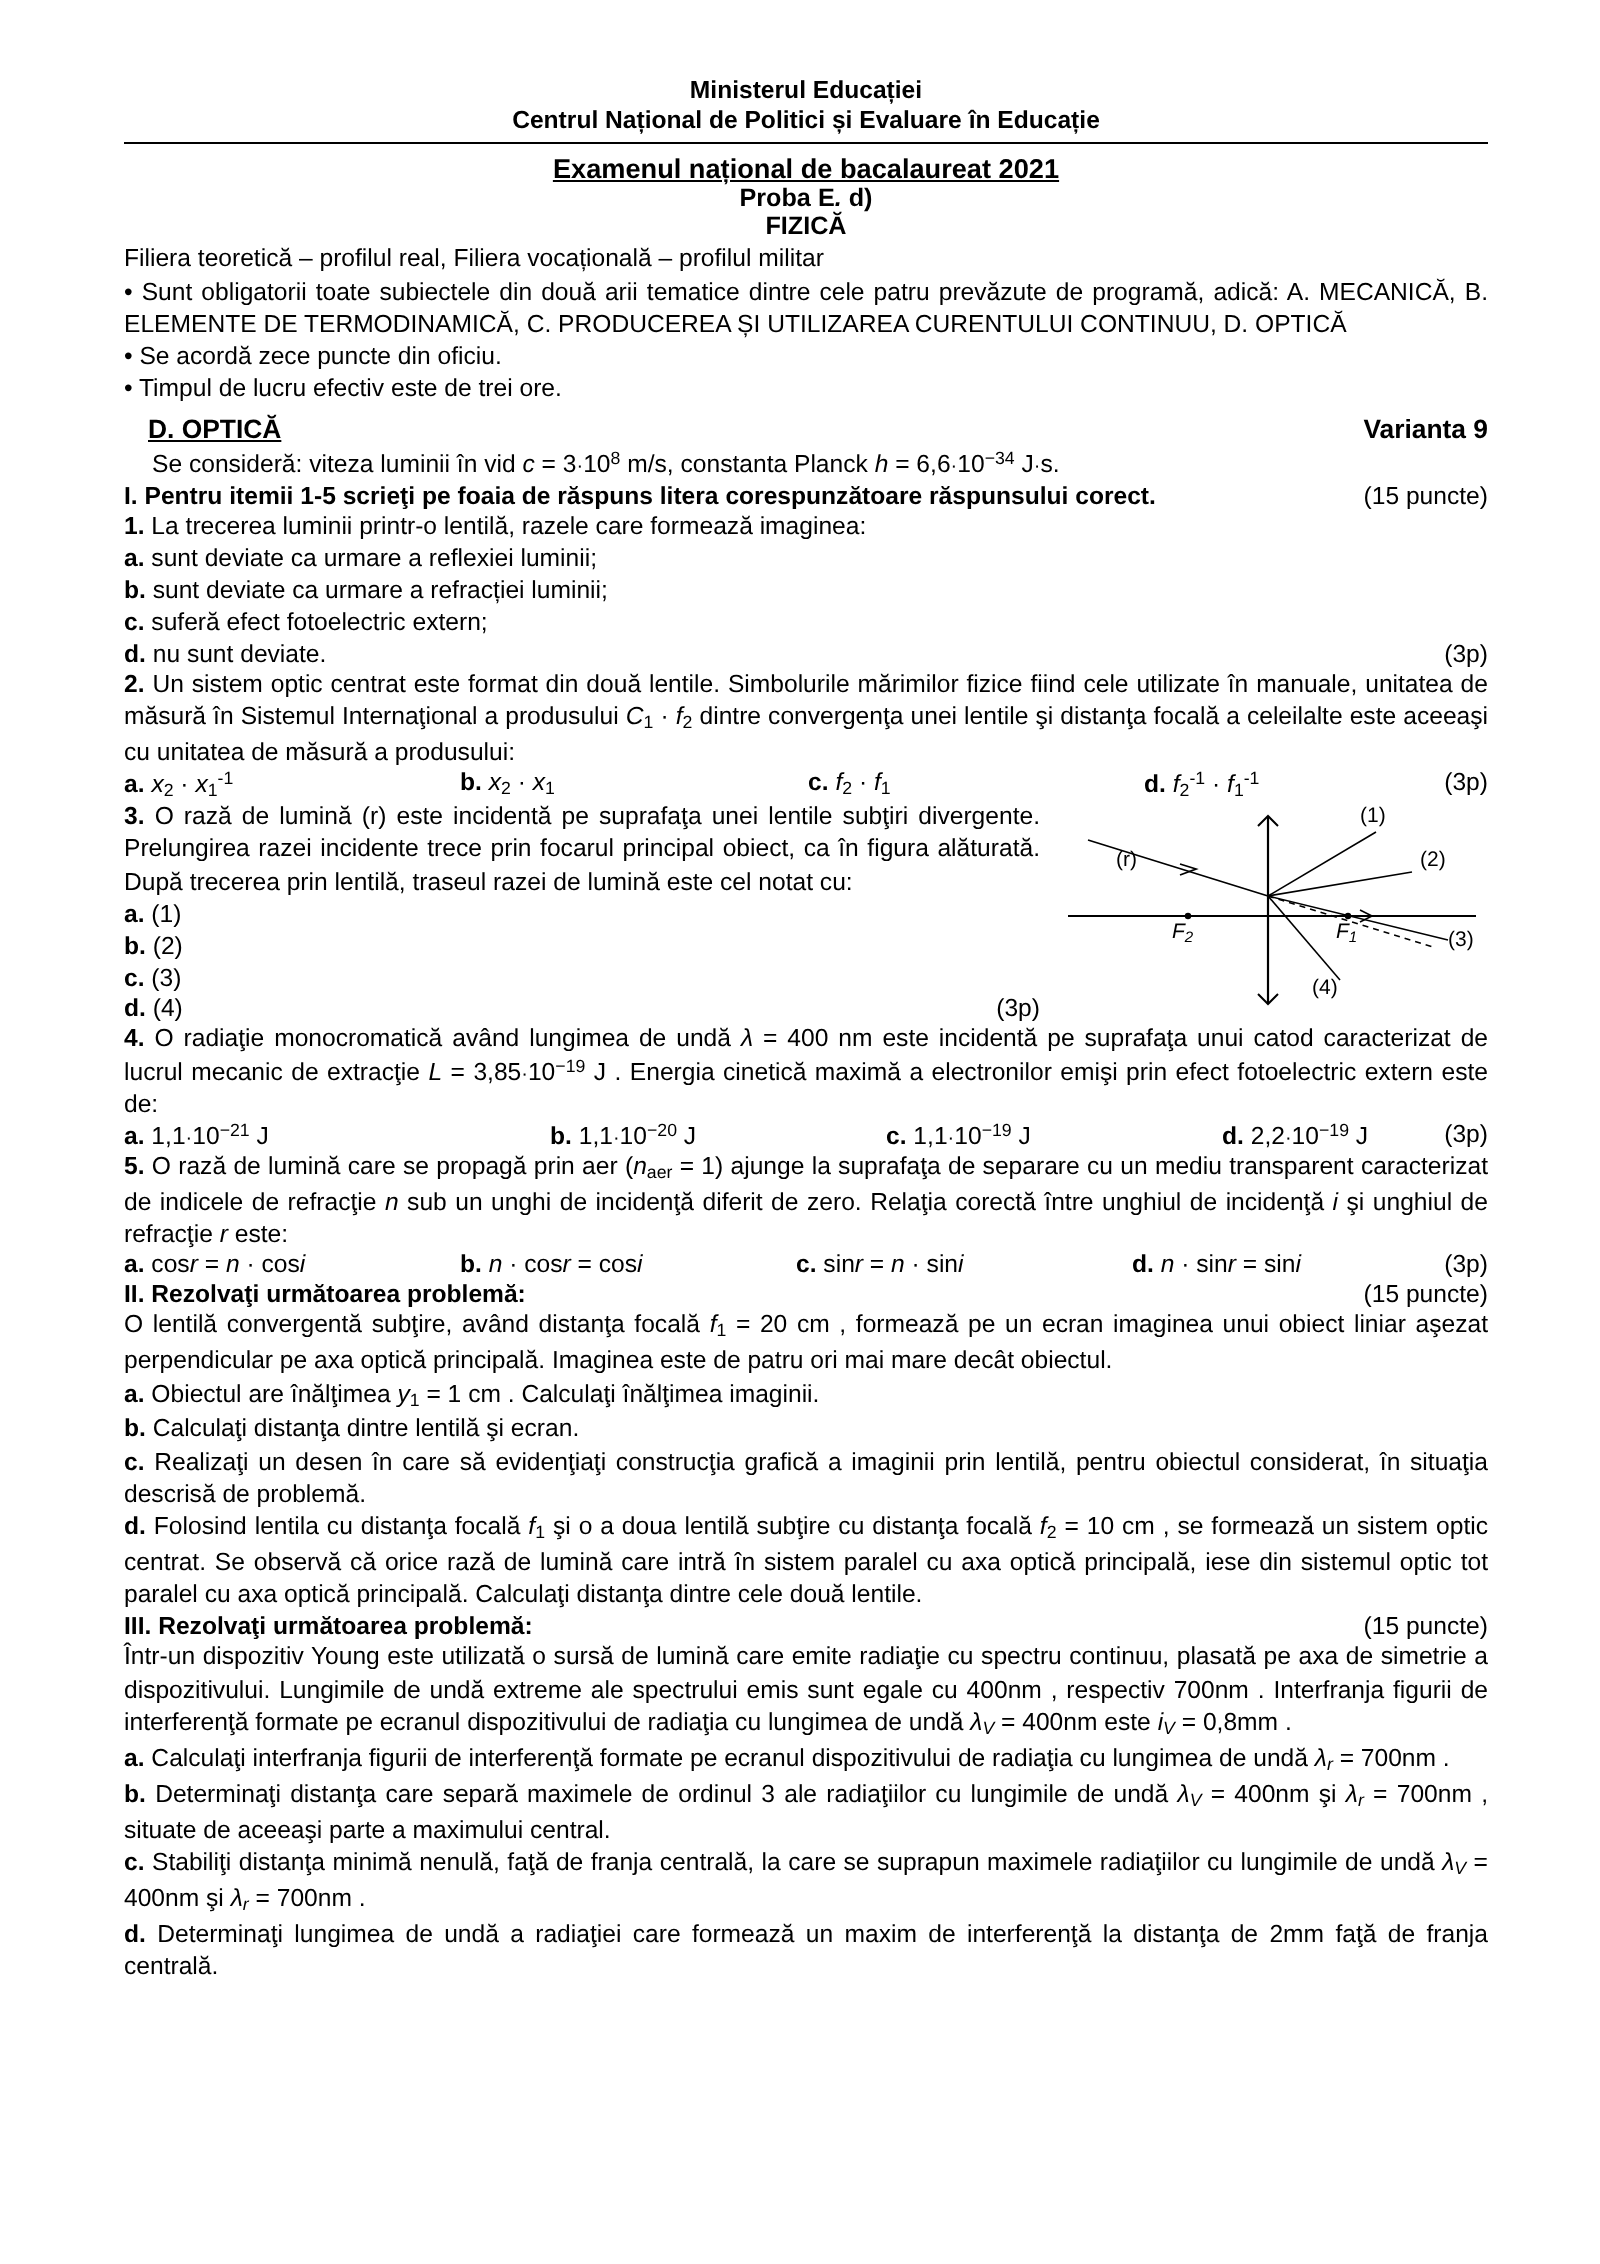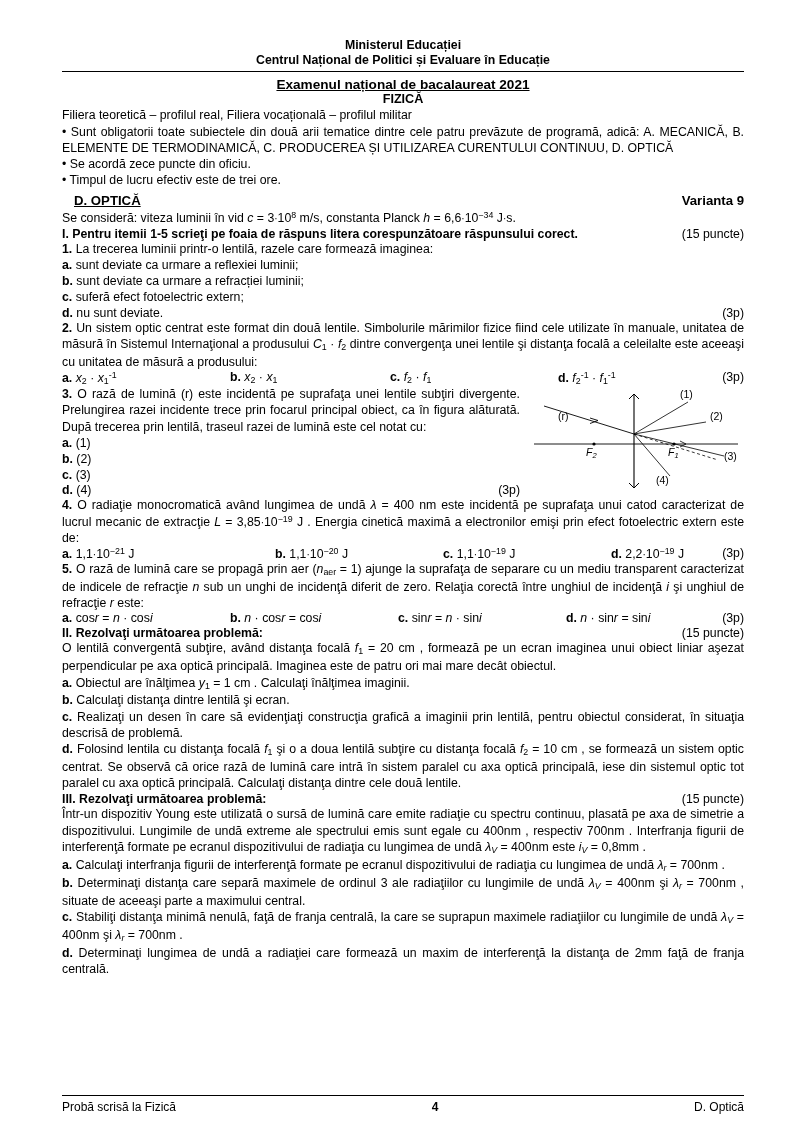--- a/index.html
+++ b/index.html
@@ -67,56 +67,57 @@
 
   <div class="center hdr-line">
     <div class="bold">Ministerul Educației</div>
     <div class="bold">Centrul Național de Politici și Evaluare în Educație</div>
   </div>
 
   <hr class="rule">
 
   <div class="center">
     <div class="title-big">Examenul național de bacalaureat 2021</div>
+    <div class="title-mid">Proba E<span class="italic">. </span>d)</div>
     <div class="title-mid">FIZICĂ</div>
   </div>
 
   <div style="margin-top:1px;">
     <p class="para">Filiera teoretică – profilul real, Filiera vocațională – profilul militar</p>
     <p class="para">• Sunt obligatorii toate subiectele din două arii tematice dintre cele patru prevăzute de programă, adică: A. MECANICĂ, B. ELEMENTE DE TERMODINAMICĂ, C. PRODUCEREA ȘI UTILIZAREA CURENTULUI CONTINUU, D. OPTICĂ</p>
     <p class="para">• Se acordă zece puncte din oficiu.</p>
     <p class="para">• Timpul de lucru efectiv este de trei ore.</p>
   </div>
 
   <div class="flex-between" style="margin-top:4px;">
     <div class="bold underline" style="font-size:13.2px; margin-left:12px;">D. OPTICĂ</div>
     <div class="bold" style="font-size:13.2px;">Varianta 9</div>
   </div>
 
-  <p class="para" style="margin-top:2px;">Se consideră: viteza luminii în vid <span class="italic">c</span> = 3<span style="font-size:10px;">·</span>10<sup>8</sup> m/s, constanta Planck <span class="italic">h</span> = 6,6<span style="font-size:10px;">·</span>10<sup>−34</sup> J<span style="font-size:10px;">·</span>s.</p>
+  <p class="para" style="margin-top:2px;margin-left:14px;">Se consideră: viteza luminii în vid <span class="italic">c</span> = 3<span style="font-size:10px;">·</span>10<sup>8</sup> m/s, constanta Planck <span class="italic">h</span> = 6,6<span style="font-size:10px;">·</span>10<sup>−34</sup> J<span style="font-size:10px;">·</span>s.</p>
 
   <div class="q-block">
     <div class="flex-between">
       <span class="bold">I. Pentru itemii 1-5 scrieţi pe foaia de răspuns litera corespunzătoare răspunsului corect.</span>
       <span class="pts">(15 puncte)</span>
     </div>
 
     <p class="para"><span class="bold">1.</span> La trecerea luminii printr-o lentilă, razele care formează imaginea:</p>
     <p class="para"><span class="bold">a.</span> sunt deviate ca urmare a reflexiei luminii;</p>
     <p class="para"><span class="bold">b.</span> sunt deviate ca urmare a refracției luminii;</p>
     <p class="para"><span class="bold">c.</span> suferă efect fotoelectric extern;</p>
     <div class="flex-between">
       <span><span class="bold">d.</span> nu sunt deviate.</span>
       <span class="pts">(3p)</span>
     </div>
 
     <p class="para"><span class="bold">2.</span> Un sistem optic centrat este format din două lentile. Simbolurile mărimilor fizice fiind cele utilizate în manuale, unitatea de măsură în Sistemul Internaţional a produsului <span class="italic">C</span><sub>1</sub> · <span class="italic">f</span><sub>2</sub> dintre convergenţa unei lentile şi distanţa focală a celeilalte este aceeaşi cu unitatea de măsură a produsului:</p>
     <div class="ans-row">
       <span style="width:168px;"><span class="bold">a.</span> <span class="italic">x</span><sub>2</sub> · <span class="italic">x</span><sub>1</sub><sup>-1</sup></span>
-      <span style="width:160px;"><span class="bold">b.</span> <span class="italic">x</span><sub>2</sub> · <span class="italic">x</span><sub>1</sub></span>
+      <span style="width:174px;"><span class="bold">b.</span> <span class="italic">x</span><sub>2</sub> · <span class="italic">x</span><sub>1</sub></span>
       <span style="width:168px;"><span class="bold">c.</span> <span class="italic">f</span><sub>2</sub> · <span class="italic">f</span><sub>1</sub></span>
       <span style="flex:1;"><span class="bold">d.</span> <span class="italic">f</span><sub>2</sub><sup>-1</sup> · <span class="italic">f</span><sub>1</sub><sup>-1</sup></span>
       <span class="pts">(3p)</span>
     </div>
 
     <div class="figure-wrap">
       <svg width="216" height="104" viewBox="0 0 216 104">
 
         <line x1="6" y1="56" x2="210" y2="56" stroke="#000" stroke-width="0.9"></line>
 
@@ -198,19 +199,14 @@
       <span class="bold">III. Rezolvaţi următoarea problemă:</span>
       <span class="pts">(15 puncte)</span>
     </div>
     <p class="para">Într-un dispozitiv Young este utilizată o sursă de lumină care emite radiaţie cu spectru continuu, plasată pe axa de simetrie a dispozitivului. Lungimile de undă extreme ale spectrului emis sunt egale cu  400nm , respectiv  700nm . Interfranja figurii de interferenţă formate pe ecranul dispozitivului de radiaţia cu lungimea de undă <span class="italic">λ</span><sub><span class="italic">V</span></sub> = 400nm  este <span class="italic">i</span><sub><span class="italic">V</span></sub> = 0,8mm .</p>
     <p class="para"><span class="bold">a.</span> Calculaţi interfranja figurii de interferenţă formate pe ecranul dispozitivului de radiaţia cu lungimea de undă <span class="italic">λ</span><sub><span class="italic">r</span></sub> = 700nm .</p>
     <p class="para"><span class="bold">b.</span> Determinaţi distanţa care separă maximele de ordinul  3  ale radiaţiilor cu lungimile de undă <span class="italic">λ</span><sub><span class="italic">V</span></sub> = 400nm  şi <span class="italic">λ</span><sub><span class="italic">r</span></sub> = 700nm , situate de aceeaşi parte a maximului central.</p>
     <p class="para"><span class="bold">c.</span> Stabiliţi distanţa minimă nenulă, faţă de franja centrală, la care se suprapun maximele radiaţiilor cu lungimile de undă <span class="italic">λ</span><sub><span class="italic">V</span></sub> = 400nm  şi <span class="italic">λ</span><sub><span class="italic">r</span></sub> = 700nm .</p>
     <p class="para"><span class="bold">d.</span> Determinaţi lungimea de undă a radiaţiei care formează un maxim de interferenţă la distanţa de  2mm  faţă de franja centrală.</p>
   </div>
 
-  <footer>
-    <span>Probă scrisă la Fizică</span>
-    <span class="bold">4</span>
-    <span>D. Optică</span>
-  </footer>
 
 </div>
 
 </body></html>

